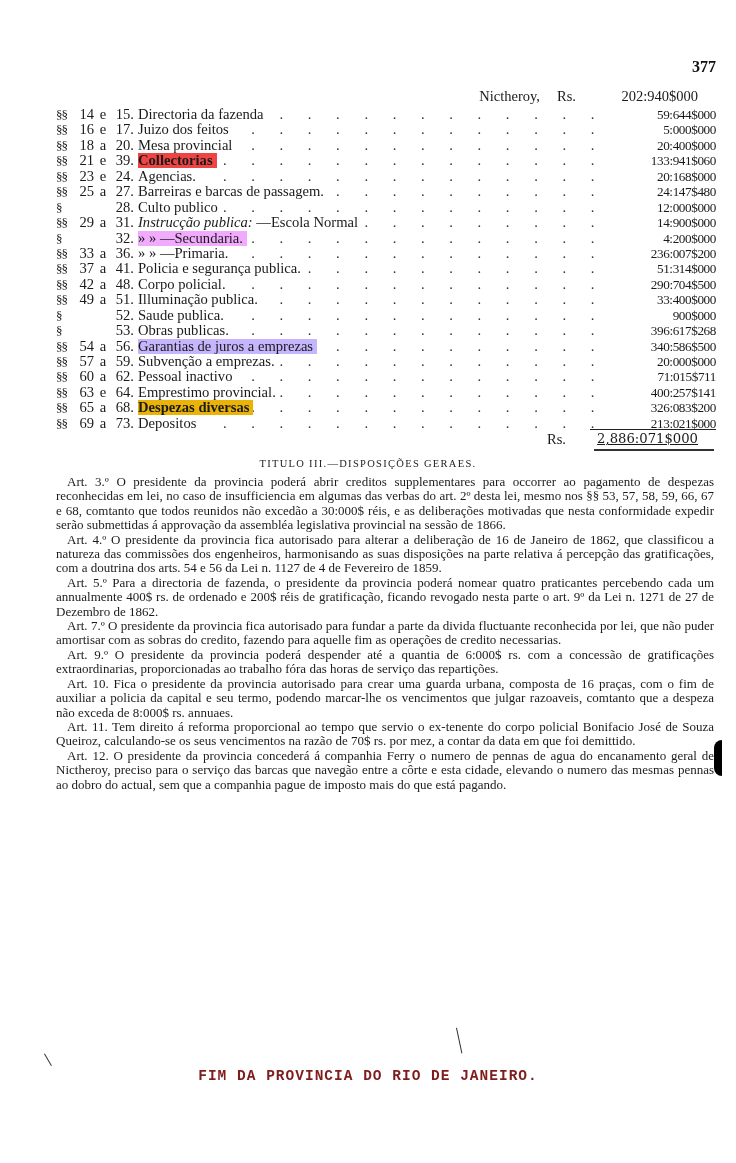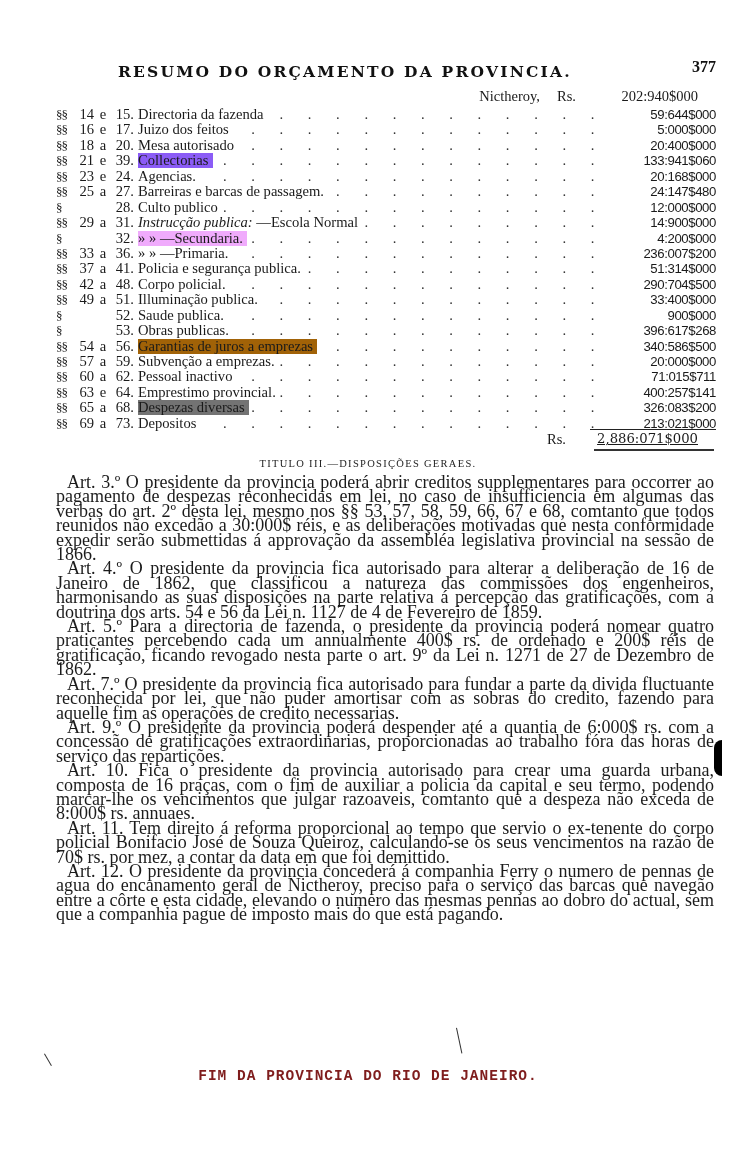--- a/index.html
+++ b/index.html
@@ -40,21 +40,21 @@
     .brow .conj { position: absolute; left: 42px; width: 10px; text-align: center; }
     .brow .nto { position: absolute; left: 52px; width: 26px; text-align: right; }
     .brow .desc { position: absolute; left: 82px; }
     .brow .desc i { font-style: italic; }
     .brow .dots {
       position: absolute; left: 82px; right: 118px; top: 0; overflow: hidden;
       text-align: right; letter-spacing: 10.5px; color: #333;
     }
     .brow .amount {
       position: absolute; right: 2px; top: 0; text-align: right;
-      font-family: Liberation Sans, sans-serif; font-size: 13.2px; letter-spacing: -0.4px;
+      font-family: Liberation Serif, serif; font-size: 13.2px; letter-spacing: -0.4px;
     }
     .total-line {
       position: absolute; left: 590px; top: 429px; width: 126px; height: 1px;
       background: #222;
     }
     .total-row {
       position: absolute; left: 0; top: 431px; width: 716px; height: 18px; font-size: 14.5px;
     }
     .total-row .rs { position: absolute; right: 150px; top: 0; }
     .total-row .val {
@@ -64,42 +64,41 @@
     .total-rule {
       position: absolute; left: 594px; top: 449px; width: 120px; height: 2px; background: #333;
     }
 
     .section-title {
       position: absolute; left: 0; width: 736px; top: 458px; text-align: center;
       font-size: 10.5px; letter-spacing: 1.3px; color: #222;
     }
     .body-text {
       position: absolute; left: 56px; top: 475px; width: 658px;
-      font-size: 18px; line-height: 14.4px; text-align: justify; color: #1b1b1b;
+      font-size: 13px; line-height: 14.4px; text-align: justify; color: #1b1b1b;
     }
     .article { margin: 0; text-indent: 11px; }
 
     .closing {
       position: absolute; left: 0; width: 736px; top: 1068px; text-align: center;
       font-family: Liberation Mono, monospace; font-weight: bold; font-size: 14.5px;
       letter-spacing: 1px; color: #7f1d1d;
     }
     .mark-right {
       position: absolute; left: 714px; top: 740px; width: 8px; height: 36px;
       background: #000; border-radius: 8px 0 0 8px;
     }
     .mark-stroke {
       position: absolute; width: 1px; background: #333; transform-origin: top left;
     }
   </style>
 </head>
 <body>
 
 <div class="page-header">
-  <div class="running-title">RESUMO DO ORÇAMENTO DA PROVINCIA.</div>
   <div class="page-number">377</div>
 </div>
 
 <div class="transport">
   <span class="lbl">Nictheroy,</span>
   <span class="rs">Rs.</span>
   <span class="val">202:940$000</span>
 </div>
 
 <div class="budget-table" id="budget-table">
@@ -120,30 +119,30 @@
       <span class="dots">. . . . . . . . . . . . . . . . . . . . . . . . . . . . . .</span>
       <span class="desc" style="background: rgb(255, 255, 255); padding-right: 4px; z-index: 1;"><span>Juizo dos feitos</span></span>
       <span class="amount">5:000$000</span>
     </div>
     <div class="brow">
       <span class="sec">§§</span>
       <span class="nfrom">18</span>
       <span class="conj">a</span>
       <span class="nto">20.</span>
       <span class="dots">. . . . . . . . . . . . . . . . . . . . . . . . . . . . . .</span>
-      <span class="desc" style="background: rgb(255, 255, 255); padding-right: 4px; z-index: 1;"><span>Mesa autorisado</span></span>
+      <span class="desc" style="background: rgb(255, 255, 255); padding-right: 4px; z-index: 1;"><span>Mesa provincial</span></span>
       <span class="amount">20:400$000</span>
     </div>
     <div class="brow">
       <span class="sec">§§</span>
       <span class="nfrom">21</span>
       <span class="conj">e</span>
       <span class="nto">39.</span>
       <span class="dots">. . . . . . . . . . . . . . . . . . . . . . . . . . . . . .</span>
-      <span class="desc" style="background: #8b5cf6; padding-right: 4px; z-index: 1;"><span>Collectorias</span></span>
+      <span class="desc" style="background: #ef4444; padding-right: 4px; z-index: 1; font-weight: bold;"><span>Collectorias</span></span>
       <span class="amount">133:941$060</span>
     </div>
     <div class="brow">
       <span class="sec">§§</span>
       <span class="nfrom">23</span>
       <span class="conj">e</span>
       <span class="nto">24.</span>
       <span class="dots">. . . . . . . . . . . . . . . . . . . . . . . . . . . . . .</span>
       <span class="desc" style="background: rgb(255, 255, 255); padding-right: 4px; z-index: 1;"><span>Agencias.</span></span>
       <span class="amount">20:168$000</span>
@@ -237,21 +236,21 @@
       <span class="dots">. . . . . . . . . . . . . . . . . . . . . . . . . . . . . .</span>
       <span class="desc" style="background: rgb(255, 255, 255); padding-right: 4px; z-index: 1;"><span>Obras publicas.</span></span>
       <span class="amount">396:617$268</span>
     </div>
     <div class="brow">
       <span class="sec">§§</span>
       <span class="nfrom">54</span>
       <span class="conj">a</span>
       <span class="nto">56.</span>
       <span class="dots">. . . . . . . . . . . . . . . . . . . . . . . . . . . . . .</span>
-      <span class="desc" style="background: #a16207; padding-right: 4px; z-index: 1;"><span>Garantias de juros a emprezas</span></span>
+      <span class="desc" style="background: #c4b5fd; padding-right: 4px; z-index: 1;"><span>Garantias de juros a emprezas</span></span>
       <span class="amount">340:586$500</span>
     </div>
     <div class="brow">
       <span class="sec">§§</span>
       <span class="nfrom">57</span>
       <span class="conj">a</span>
       <span class="nto">59.</span>
       <span class="dots">. . . . . . . . . . . . . . . . . . . . . . . . . . . . . .</span>
       <span class="desc" style="background: rgb(255, 255, 255); padding-right: 4px; z-index: 1;"><span>Subvenção a emprezas.</span></span>
       <span class="amount">20:000$000</span>
@@ -273,21 +272,21 @@
       <span class="dots">. . . . . . . . . . . . . . . . . . . . . . . . . . . . . .</span>
       <span class="desc" style="background: rgb(255, 255, 255); padding-right: 4px; z-index: 1;"><span>Emprestimo provincial.</span></span>
       <span class="amount">400:257$141</span>
     </div>
     <div class="brow">
       <span class="sec">§§</span>
       <span class="nfrom">65</span>
       <span class="conj">a</span>
       <span class="nto">68.</span>
       <span class="dots">. . . . . . . . . . . . . . . . . . . . . . . . . . . . . .</span>
-      <span class="desc" style="background: #737373; padding-right: 4px; z-index: 1;"><span>Despezas diversas</span></span>
+      <span class="desc" style="background: #eab308; padding-right: 4px; z-index: 1; font-weight: bold;"><span>Despezas diversas</span></span>
       <span class="amount">326:083$200</span>
     </div>
     <div class="brow">
       <span class="sec">§§</span>
       <span class="nfrom">69</span>
       <span class="conj">a</span>
       <span class="nto">73.</span>
       <span class="dots">. . . . . . . . . . . . . . . . . . . . . . . . . . . . . .</span>
       <span class="desc" style="background: rgb(255, 255, 255); padding-right: 4px; z-index: 1;"><span>Depositos</span></span>
       <span class="amount">213:021$000</span>

